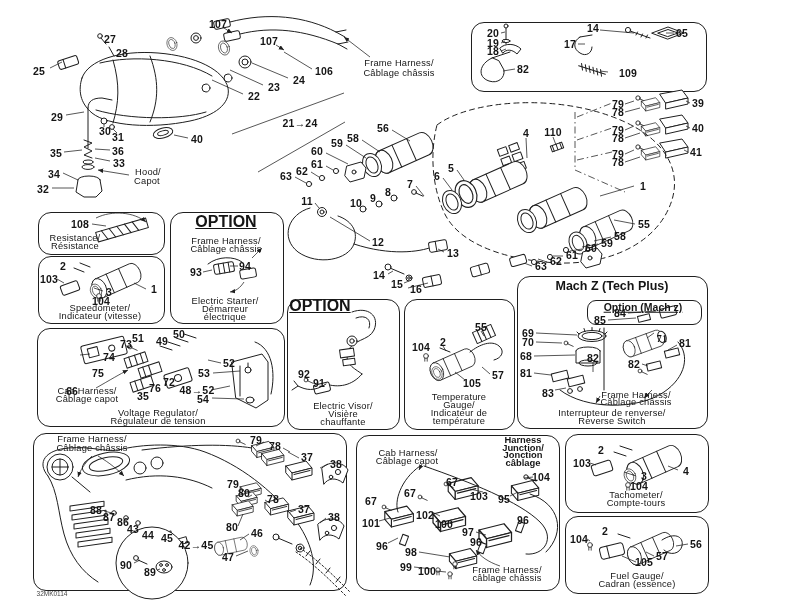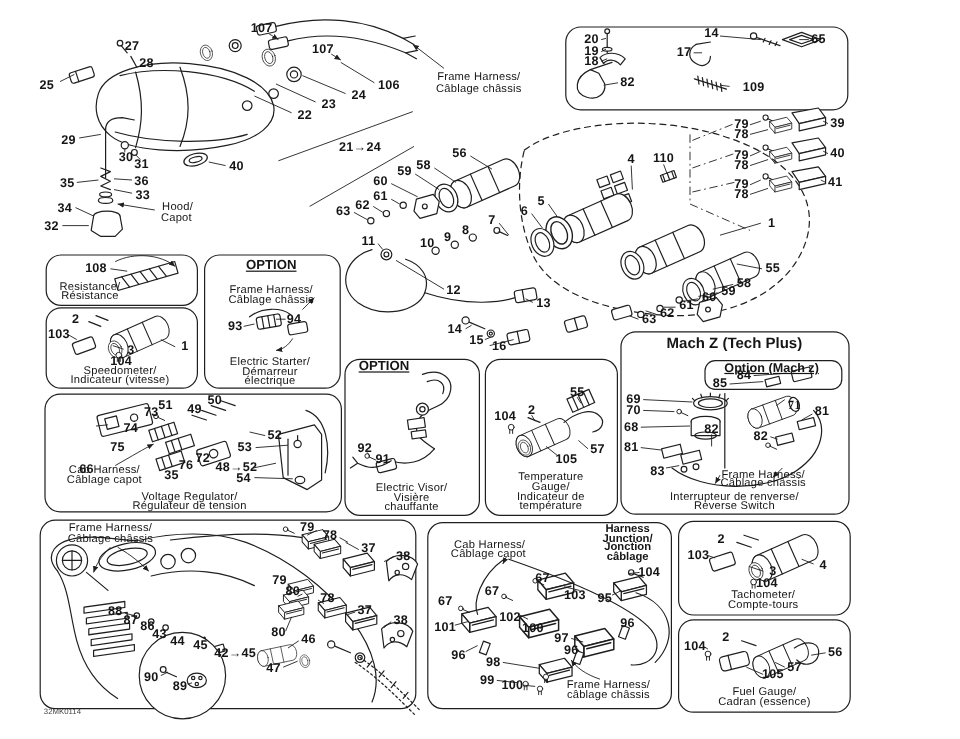--- a/index.html
+++ b/index.html
@@ -7,21 +7,21 @@
          font-family:"Liberation Sans","DejaVu Sans",sans-serif;color:#151515;}
   .panel{position:absolute;border:1.6px solid #1f1f1f;border-radius:13px;background:transparent;}
   .panel.sub{border-width:1.3px;border-radius:9px;}
   svg.art{position:absolute;left:0;top:0;z-index:2;}
   .txt-layer{position:absolute;left:0;top:0;width:800px;height:616px;z-index:3;}
   .callout{position:absolute;transform:translate(-50%,-50%);white-space:nowrap;line-height:1;}
   .n{font-weight:700;font-size:10.5px;letter-spacing:.2px;}
   .c{font-size:9.3px;letter-spacing:.2px;}
   .cb{font-weight:700;font-size:9.4px;}
   .t{font-weight:700;font-size:12.5px;}
-  .o{font-weight:700;font-size:11px;text-decoration:underline;}
+  .o{font-weight:700;font-size:16px;text-decoration:underline;}
   .o2{font-weight:700;font-size:10.5px;text-decoration:underline;}
   .code{font-size:6.5px;color:#444;}
   svg .s{stroke:#1f1f1f;stroke-width:1;fill:none;stroke-linecap:round;stroke-linejoin:round;}
   svg .f{fill:#fff;}
   svg .ld{stroke:#1f1f1f;stroke-width:.75;fill:none;}
   svg .dash{stroke-dasharray:5 4;}
   svg .dd{stroke-dasharray:7 3 1.5 3;}
   svg .dot{stroke-dasharray:1.8 2.2;}
 </style>
 </head>

